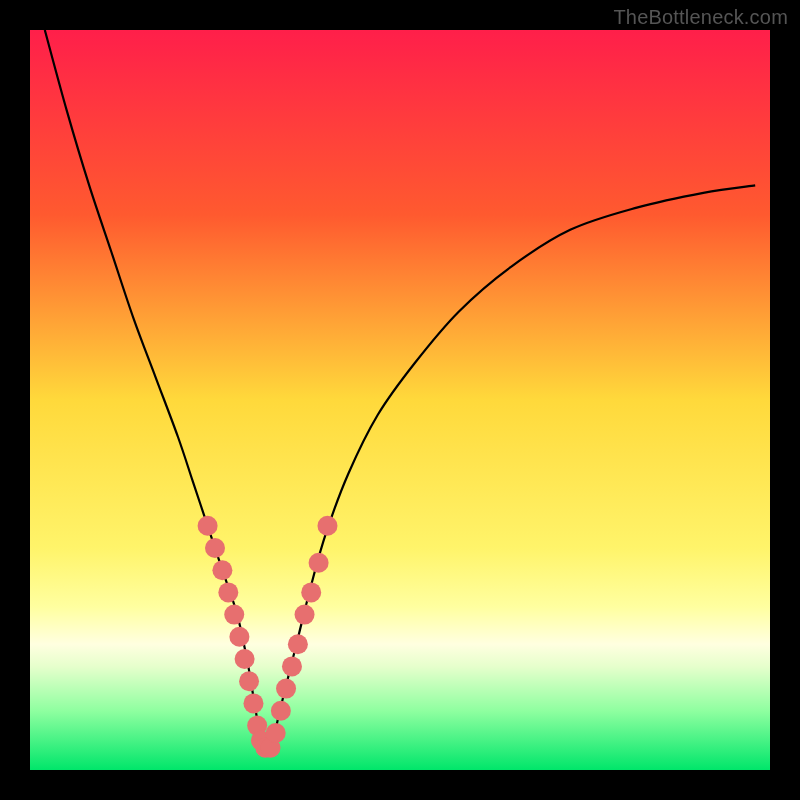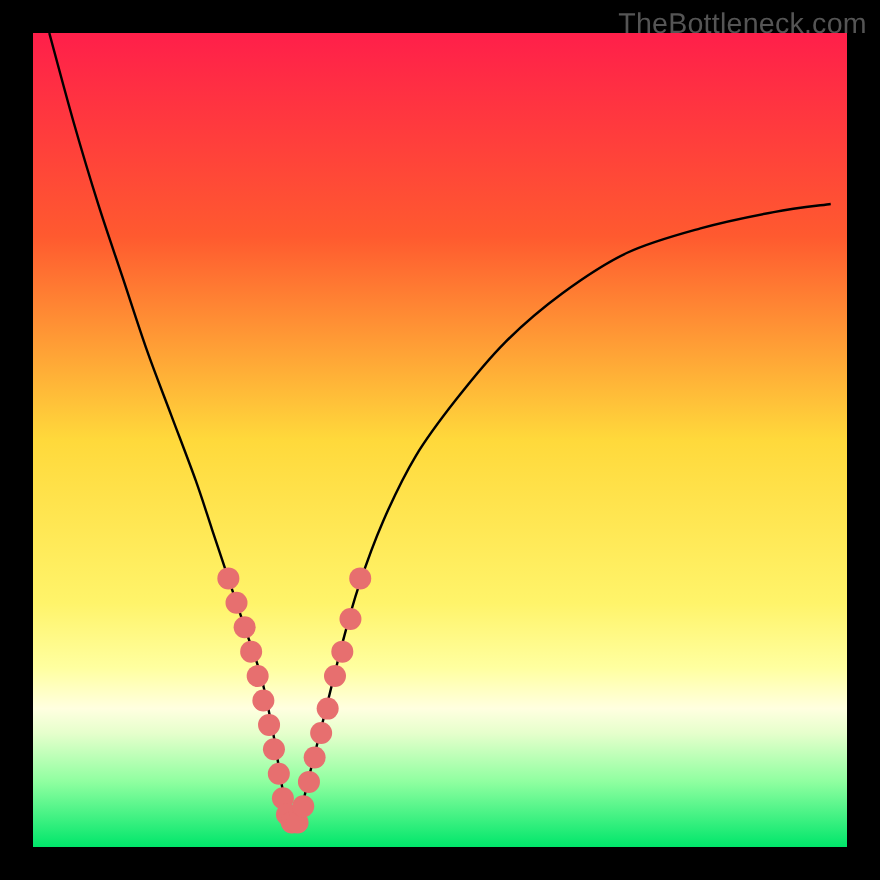--- a/index.html
+++ b/index.html
@@ -23,21 +23,21 @@
     top: 30px;
     width: 740px;
     height: 740px;
     overflow: hidden;
   }
   .watermark {
     position: absolute;
     top: 6px;
     right: 12px;
     color: #555;
-    font-size: 26px;
+    font-size: 20px;
     font-weight: 500;
     letter-spacing: 0.2px;
   }
   svg {
     display: block;
   }
 </style>
 </head>
 <body>
 

